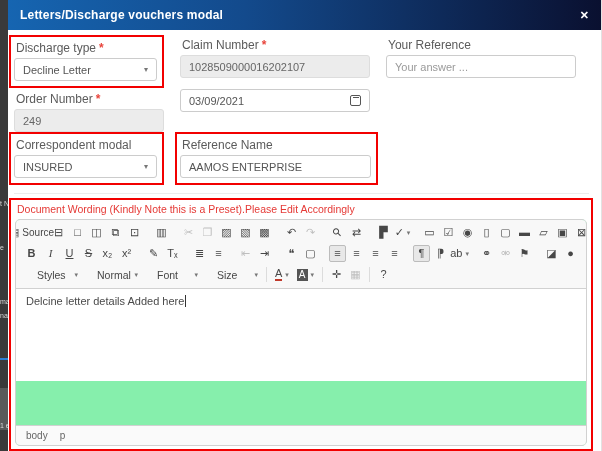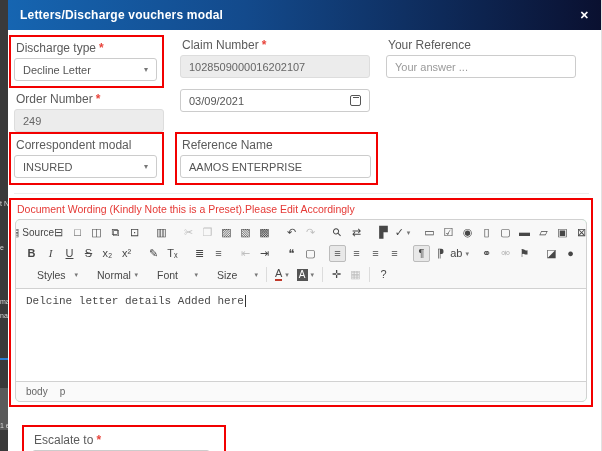--- a/index.html
+++ b/index.html
@@ -53,24 +53,24 @@
   .tb-dd .lbl { margin-left: 11px; font-size: 10.5px; }
   .tb-dd .tb-caret { margin-left: auto; }
   .g.bold { font-weight: bold; }
   .g.ital { font-style: italic; font-family: "Liberation Serif", serif; }
   .g.und { text-decoration: underline; }
   .g.strk { text-decoration: line-through; }
   .g.rot { transform: rotate(-45deg); display: inline-block; }
   .g.tcol { border-bottom: 2px solid #c0392b; line-height: 1; }
   .g.bcol { background: #555; color: #fff; padding: 0 2px; line-height: 1.2; font-size: 10px; }
 
-  .content { height: 92px; padding: 6px 10px; font-size: 11px; color: #4a4a4a; background: #fff; cursor: text; font-family: Liberation Mono, monospace; }
+  .content { height: 92px; padding: 6px 10px; font-size: 11px; color: #4a4a4a; background: #fff; cursor: text; }
   .cursor { display: inline-block; width: 1px; height: 12px; background: #333; margin-left: 1px; vertical-align: text-bottom; }
 
-  .editor-footer { border-top: 1px solid #d1d1d1; background: #fafafa; padding: 4px 10px; font-size: 10px; color: #666; display: flex; gap: 12px; }
+  .editor-footer { border-top: 1px solid #d1d1d1; background: #fafafa; padding: 4px 10px; font-size: 10px; color: #666; display: flex; gap: 12px; margin-top: 44px; }
   .editor-footer span { cursor: pointer; }
 
   .hl-esc { display: inline-block; border: 2px solid #f20000; padding: 3px 12px 8px 8px; margin: 12px 0 0 8px; min-width: 204px; }
   .hl-esc .control { width: 178px; }
 
   .cal-icon { margin-left: auto; width: 11px; height: 11px; border: 1.4px solid #555; border-radius: 2px; position: relative; }
   .cal-icon::before { content: ""; position: absolute; top: 1px; left: 1.5px; right: 1.5px; height: 1.4px; background: #555; }
 </style>
 </head>
 <body>

